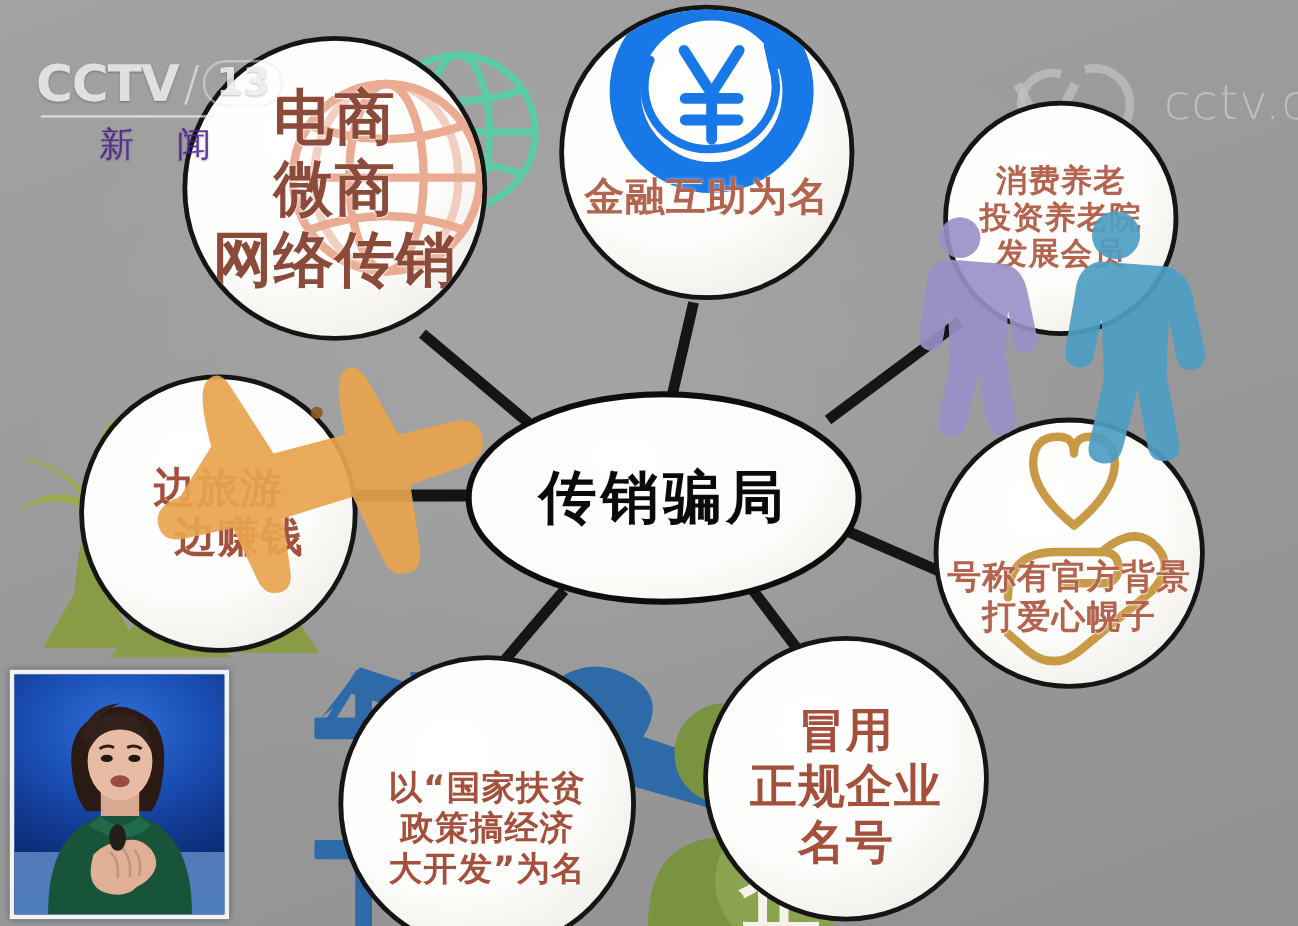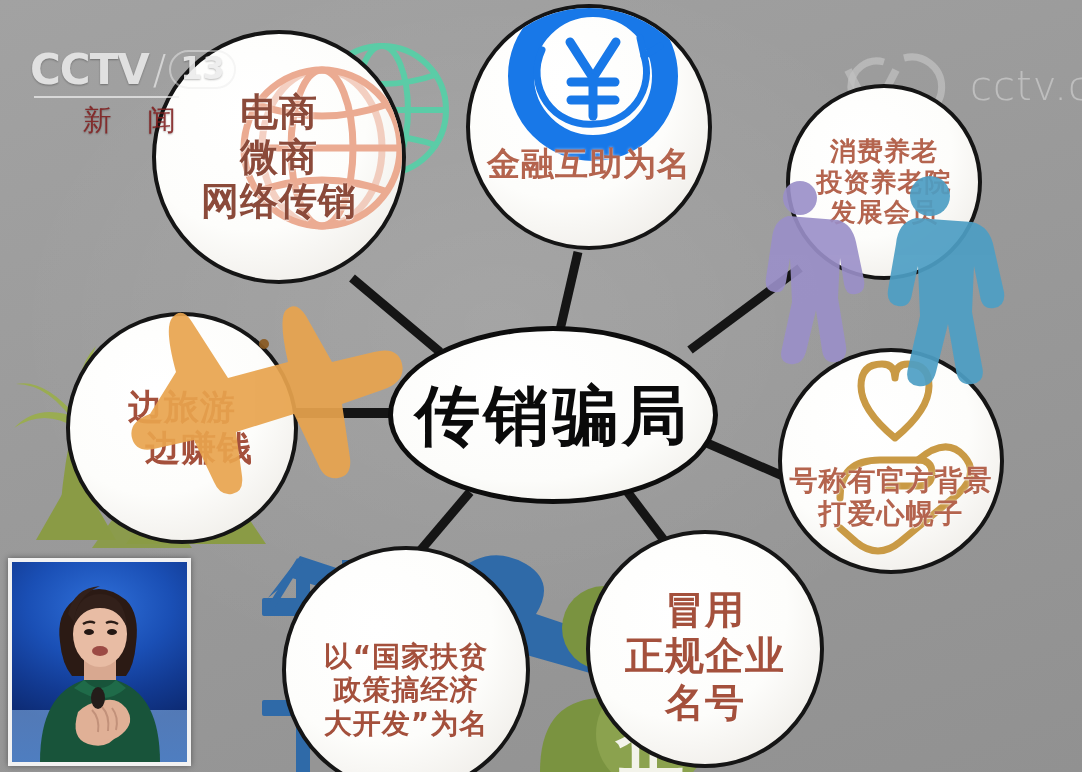--- a/index.html
+++ b/index.html
@@ -43,29 +43,29 @@
   #center-node{
     position:absolute;z-index:7;
     left:388px;top:326px;width:330px;height:178px;
     border-radius:50%;
     border:5px solid #0d0d0d;
     background:radial-gradient(ellipse at 40% 30%, #ffffff 0%, #fcfcfa 60%, #eceae4 100%);
     box-sizing:border-box;
     display:flex;align-items:center;justify-content:center;
   }
   #center-node .ctext{
-    font-size:65px;font-weight:bold;color:#0a0a0a;letter-spacing:4px;
+    font-size:48px;font-weight:bold;color:#0a0a0a;letter-spacing:4px;
     font-family:"DejaVu Sans","Liberation Sans",sans-serif;
     line-height:1;
     text-shadow:0 2px 1px rgba(255,255,255,.5);
   }
 
   
   #node-ecommerce{left:152px;top:30px;width:254px;height:254px;}
-  #node-ecommerce .txt{font-size:38px;}
+  #node-ecommerce .txt{font-size:50px;}
   #node-internet{left:466px;top:4px;width:246px;height:246px;}
   #node-internet .txt{font-size:33px;margin-top:74px;}
   #node-pension{left:786px;top:84px;width:196px;height:196px;}
   #node-pension .txt{font-size:26px;}
   #node-travel{left:66px;top:312px;width:232px;height:232px;}
   #node-travel .txt{font-size:35px;}
   #node-charity{left:778px;top:348px;width:226px;height:226px;}
   #node-charity .txt{font-size:28px;margin-top:72px;}
   #node-company{left:586px;top:530px;width:238px;height:238px;}
   #node-company .txt{font-size:39px;margin-top:15px;}
@@ -81,21 +81,21 @@
     text-shadow:0 1px 2px rgba(0,0,0,.35);
   }
   #cctv-logo .slash{font-size:40px;color:#dcdcdc;margin:0 3px 0 4px;font-weight:300;}
   #cctv-logo .num{
     font-size:32px;font-weight:bold;color:#ececec;
     border:2px solid rgba(235,235,235,.55);
     border-radius:22px;padding:0 9px 2px 9px;line-height:1.05;
     text-shadow:0 1px 2px rgba(0,0,0,.3);
   }
   #cctv-logo .bar{height:2px;background:rgba(240,240,240,.8);margin:2px 0 3px 4px;width:145px;}
-  #cctv-logo .cn{font-size:29px;color:#7f1d1d;letter-spacing:13px;text-align:center;
+  #cctv-logo .cn{font-size:29px;color:#4c1d95;letter-spacing:13px;text-align:center;
                  text-shadow:0 1px 2px rgba(0,0,0,.3);padding-left:6px;}
 
   
   #watermark{position:absolute;left:826px;top:44px;z-index:4;opacity:.42;
              display:flex;align-items:center;}
   #watermark .wm-txt{font-size:40px;color:#f0f0f0;font-weight:300;letter-spacing:1px;margin-left:4px;}
 
   
   #anchor-inset{
     position:absolute;left:8px;top:558px;width:183px;height:208px;z-index:14;

